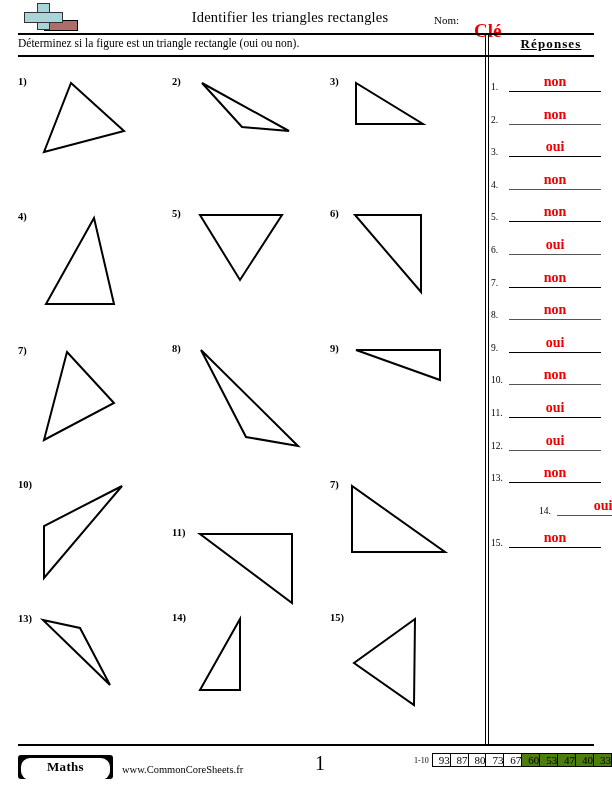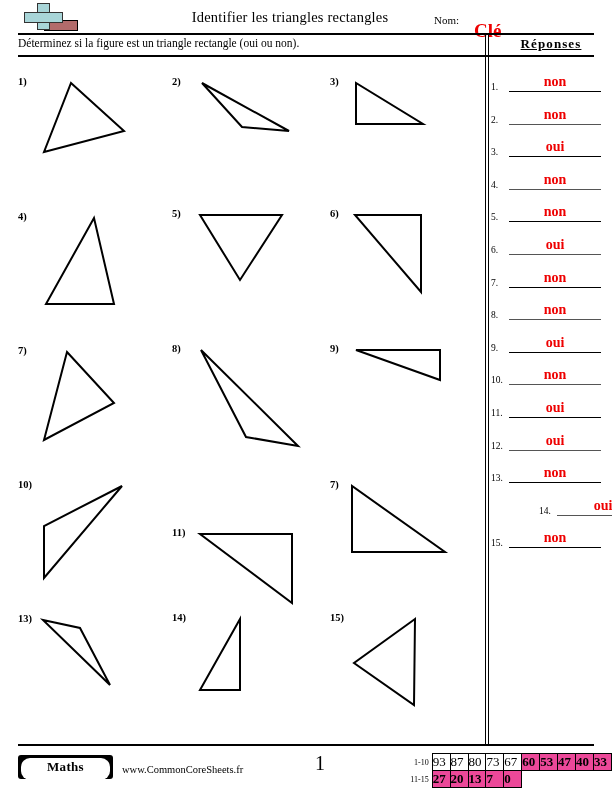--- a/index.html
+++ b/index.html
@@ -223,34 +223,34 @@
   #score-table {
     position: absolute;
     left: 399px; top: 753px;
     font-size: 8px;
     border-collapse: collapse;
   }
   #score-table td {
     border: 1px solid #000;
     width: 17px;
     height: 11px;
-    text-align: left;
+    text-align: right;
     vertical-align: middle;
     font-family: "Liberation Serif", serif;
-    font-size: 13px;
+    font-size: 11px;
     padding: 0;
   }
   #score-table td.rowlabel {
     border: none;
     width: 30px;
     text-align: right;
     padding-right: 3px;
     font-size: 8px;
   }
-  #score-table td.blue { background: #ec4899; font-weight: bold; }
+  #score-table td.blue { background: #4d7c0f; }
   #score-table td.white { background: #ffffff; }
   #score-table td.empty { border: none; background: transparent; }
 </style>
 </head>
 <body>
 
 <div id="header">
   <div id="logo">
     <div class="bar"></div>
     <div class="plus-v"></div>
@@ -454,27 +454,14 @@
         <td class="white">87</td>
         <td class="white">80</td>
         <td class="white">73</td>
         <td class="white">67</td>
         <td class="blue">60</td>
         <td class="blue">53</td>
         <td class="blue">47</td>
         <td class="blue">40</td>
         <td class="blue">33</td>
       </tr>
-      <tr>
-        <td class="rowlabel">11-15</td>
-        <td class="blue">27</td>
-        <td class="blue">20</td>
-        <td class="blue">13</td>
-        <td class="blue">7</td>
-        <td class="blue">0</td>
-        <td class="empty">&nbsp;</td>
-        <td class="empty">&nbsp;</td>
-        <td class="empty">&nbsp;</td>
-        <td class="empty">&nbsp;</td>
-        <td class="empty">&nbsp;</td>
-      </tr>
     </tbody>
 </table>
 
 </body></html>

